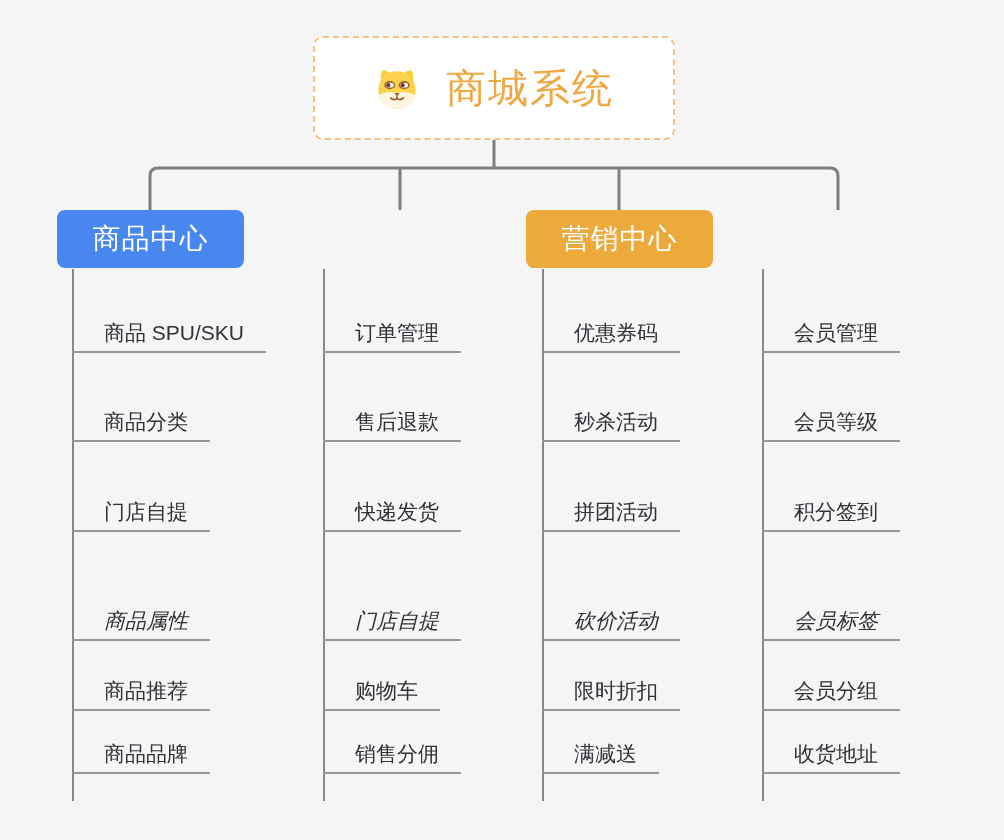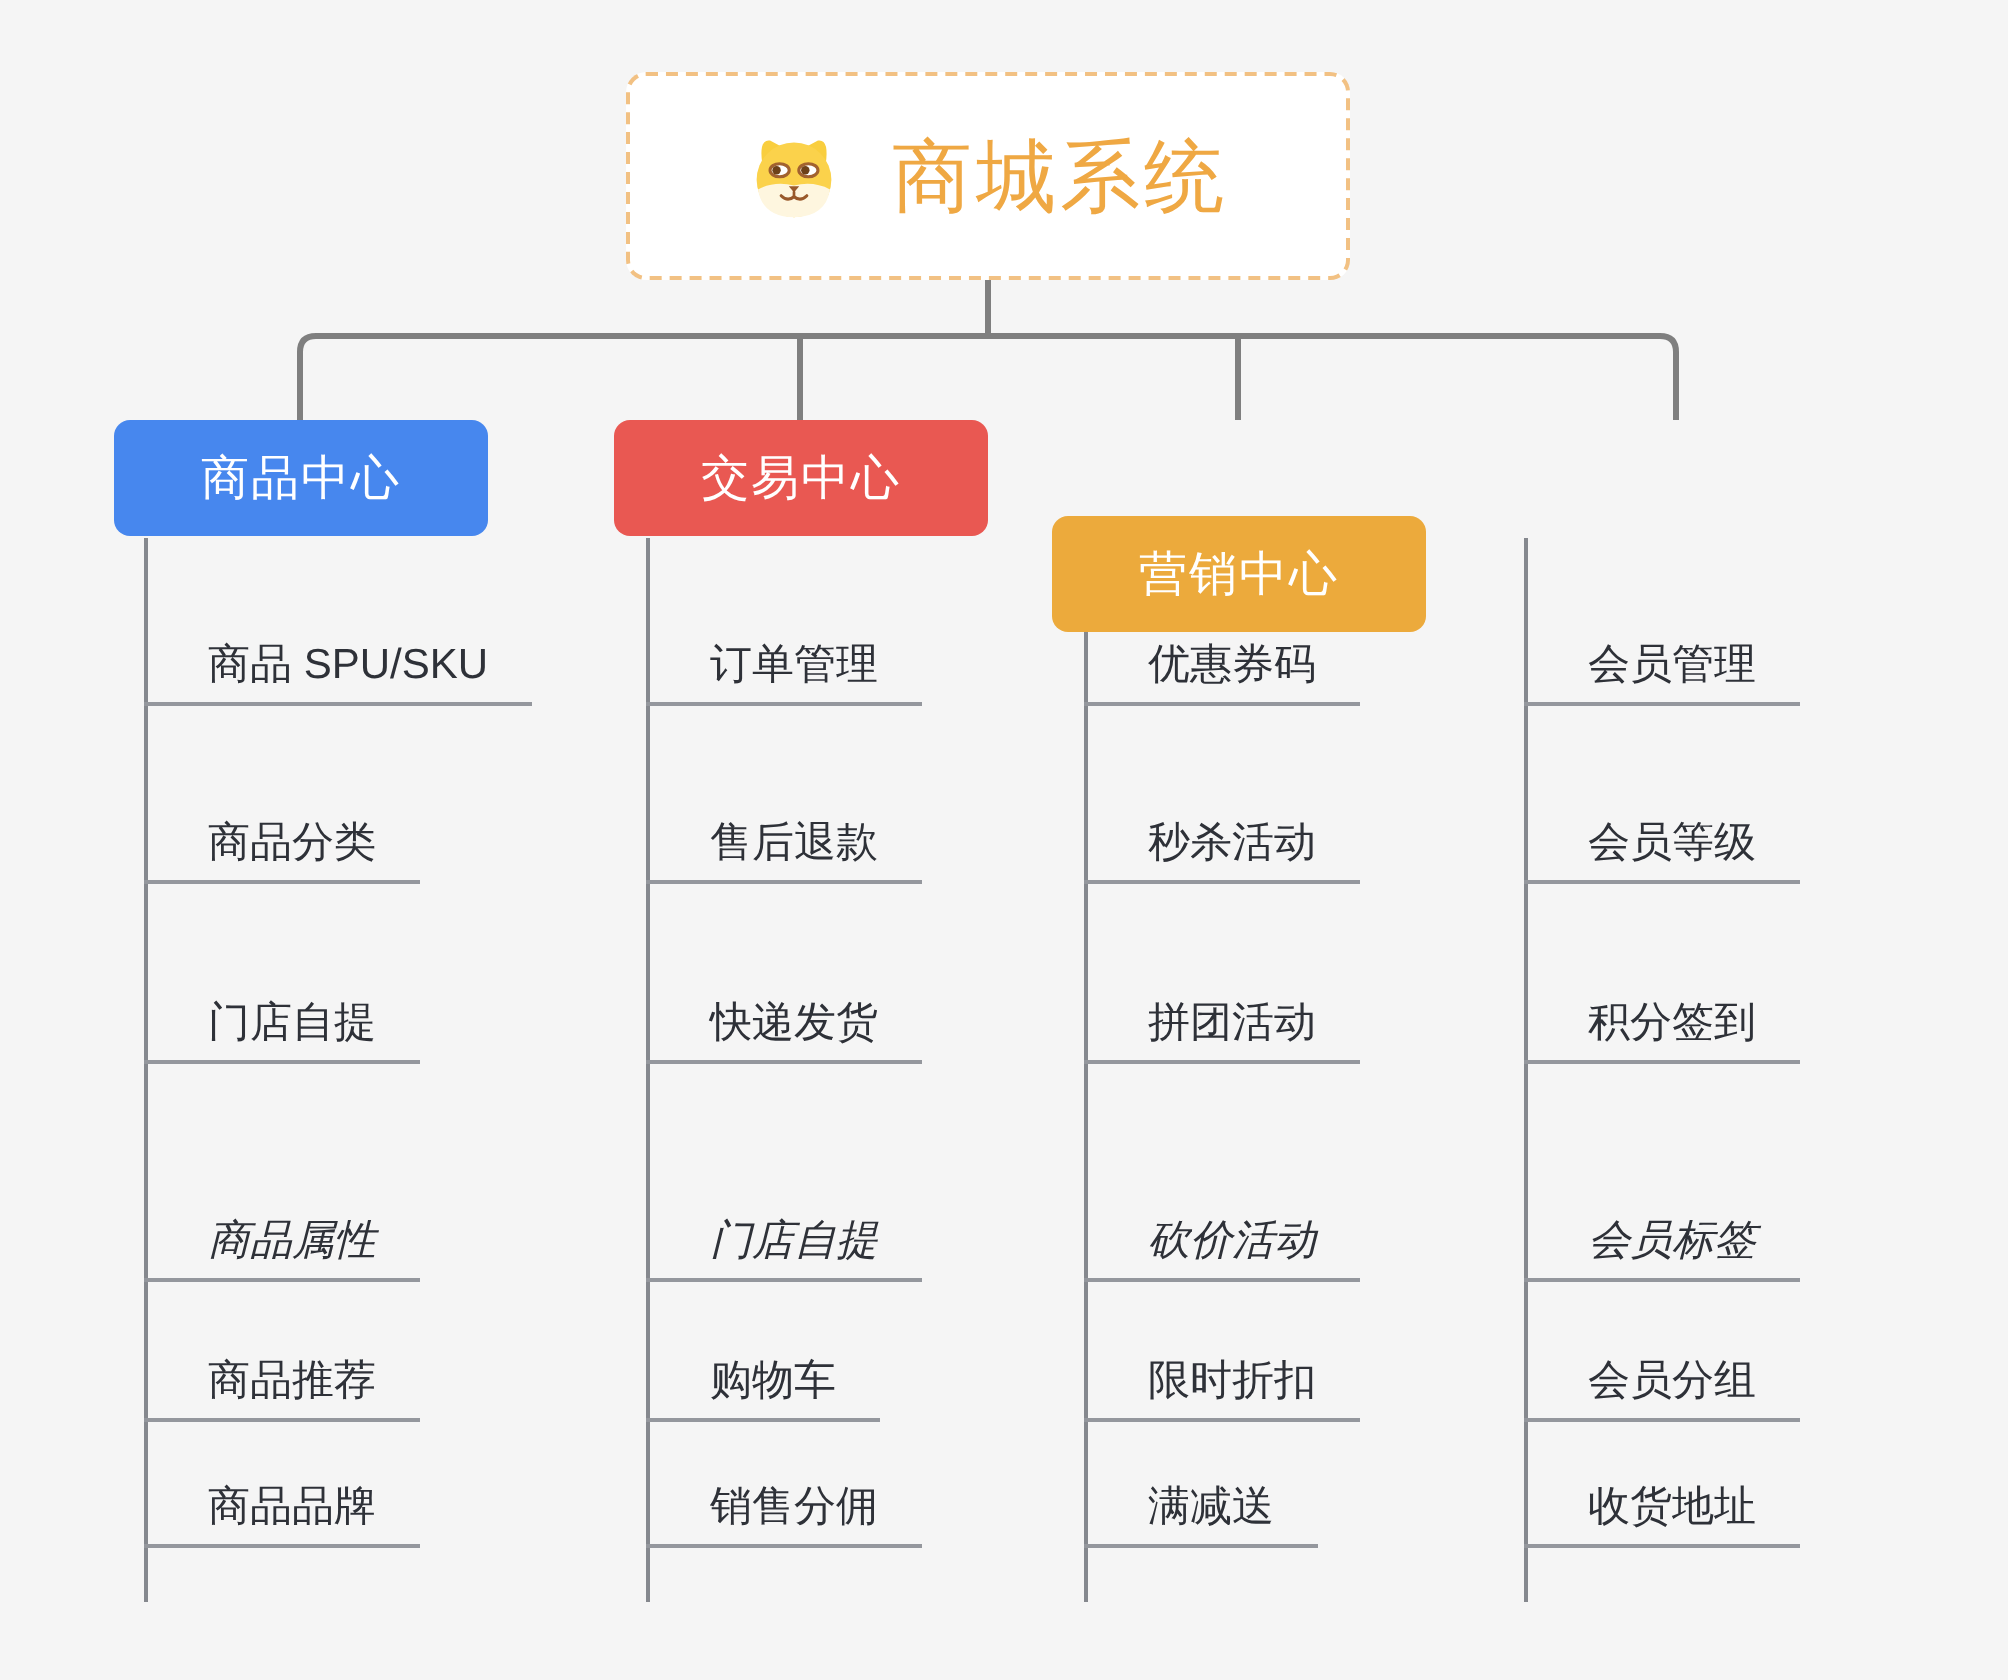--- a/index.html
+++ b/index.html
@@ -55,21 +55,21 @@
   
   .branch-box {
     position: absolute;
     top: 210px;
     width: 187px; height: 58px;
     border-radius: 8px;
     display: flex;
     align-items: center;
     justify-content: center;
     color: var(--node_text, #FFFFFF);
-    font-size: 24px;
+    font-size: 28px;
     letter-spacing: 1px;
     white-space: nowrap;
   }
   .bb1 { left: 57px; }
   .bb2 { left: 307px; }
   .bb3 { left: 526px; }
   .bb4 { left: 745px; }
 
   
   .children {
@@ -130,24 +130,21 @@
       <path d="M21.3 29.3 L26.7 29.3 L24 32.6 Z" fill="#99592B"></path>
       <path d="M24 32.4 L24 34.6" stroke="#99592B" stroke-width="1.4" fill="none" stroke-linecap="round"></path>
       <path d="M17.3 34.3 Q20.6 37.6 24 34.8 Q27.4 37.6 30.7 34.3" stroke="#99592B" stroke-width="1.6" fill="none" stroke-linecap="round"></path>
     </svg>
     <span class="root-title">商城系统</span>
   </div>
 
   <div class="branch-box bb1" style="background: rgb(71, 135, 238);">
     <span>商品中心</span>
   </div>
-  <div class="branch-box bb2" style="background: rgb(233, 88, 82);">
-    <span>交易中心</span>
-  </div>
-  <div class="branch-box bb3" style="background: rgb(236, 170, 60); margin-top: 48px;">
+  <div class="branch-box bb3" style="background: rgb(236, 170, 60);">
     <span>营销中心</span>
   </div>
 
   <div class="children cc1">
     <div class="child r0">商品 SPU/SKU</div>
     <div class="child r1">商品分类</div>
     <div class="child r2">门店自提</div>
     <div class="child r3">商品属性</div>
     <div class="child r4">商品推荐</div>
     <div class="child r5">商品品牌</div>

